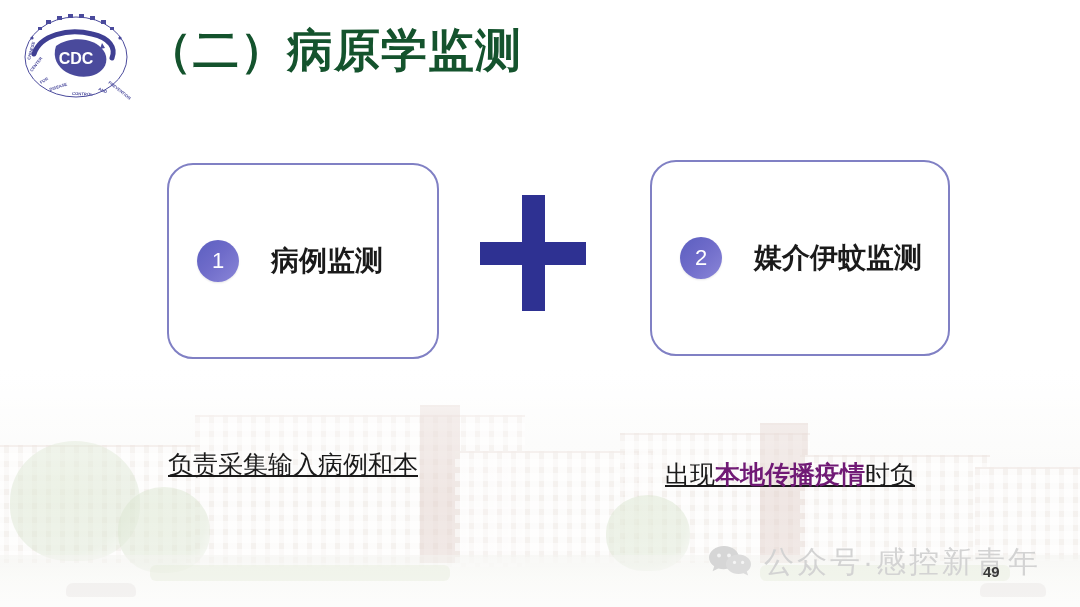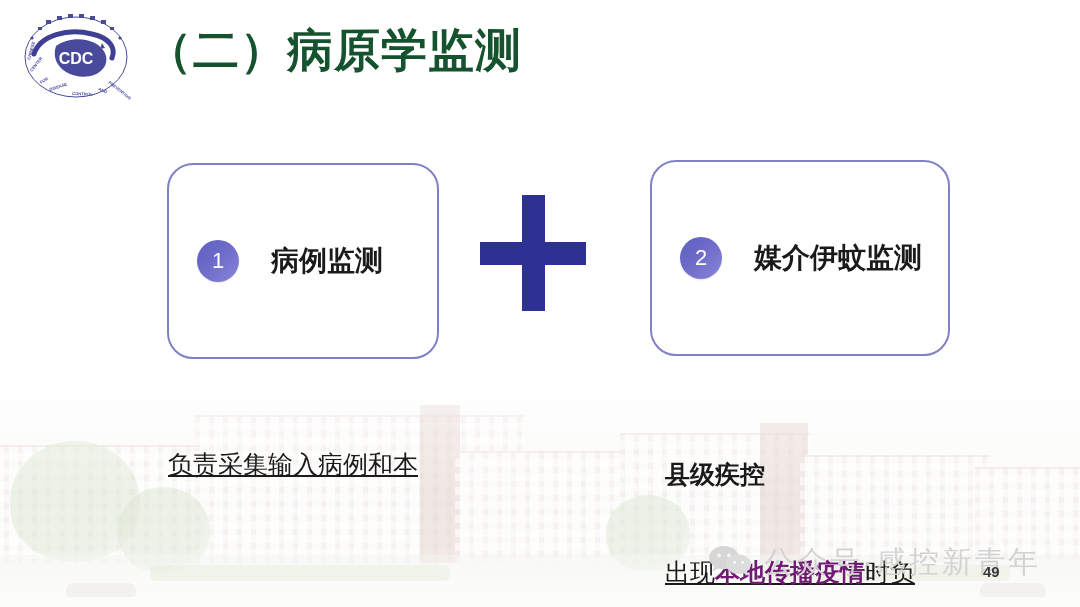--- a/index.html
+++ b/index.html
@@ -289,21 +289,20 @@
       <div class="card-label">媒介伊蚊监测</div>
     </div>
   </div>
 
   <div class="para" id="para1">
     <span class="ln"><span>负责采集输入病例和本</span></span>
     
   </div>
 
   <div class="para" id="para2">
-    <span class="hd">县级疾控</span>
     <span class="ln"><span>出现</span><span class="em">本地传播疫情</span><span>时负</span></span>
     
   </div>
 
   <div class="watermark">
     <span>
       <svg viewBox="0 0 46 34" width="46" height="34" aria-hidden="true">
         <path d="M16 2 C7.5 2 1 7.4 1 13.6 C1 17.1 3 20.2 6.2 22.3 L4.6 27.2 L10.2 24.4
                  C12 24.9 14 25.2 16 25.2 C24.5 25.2 31 19.8 31 13.6 C31 7.4 24.5 2 16 2 Z" fill="#d6d6d6"></path>
         <circle cx="11" cy="11.5" r="1.9" fill="#f3f3f3"></circle>

